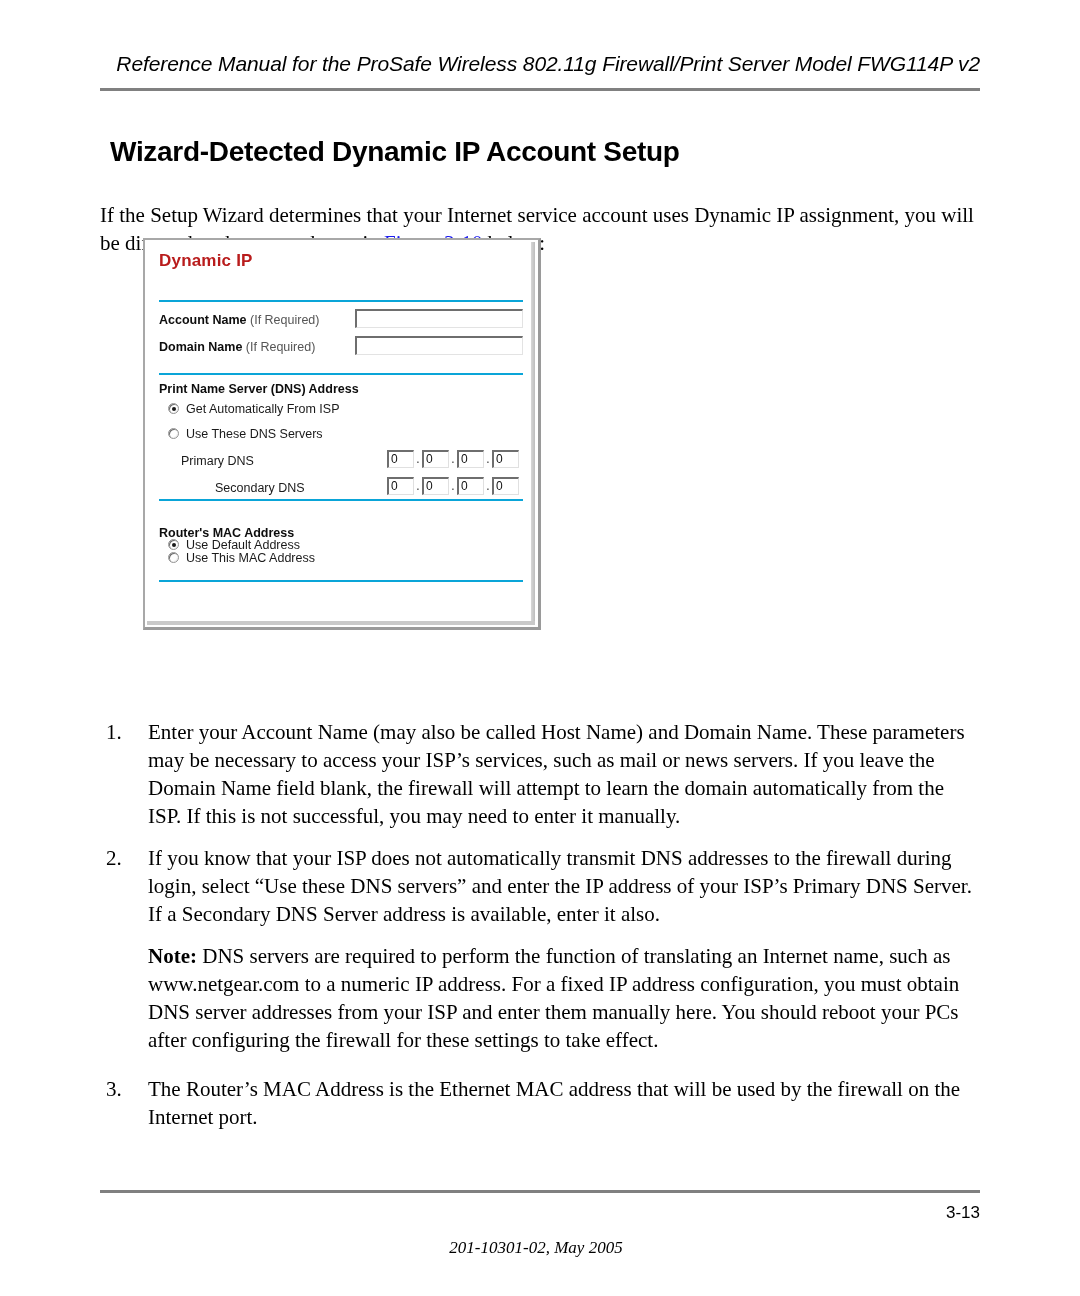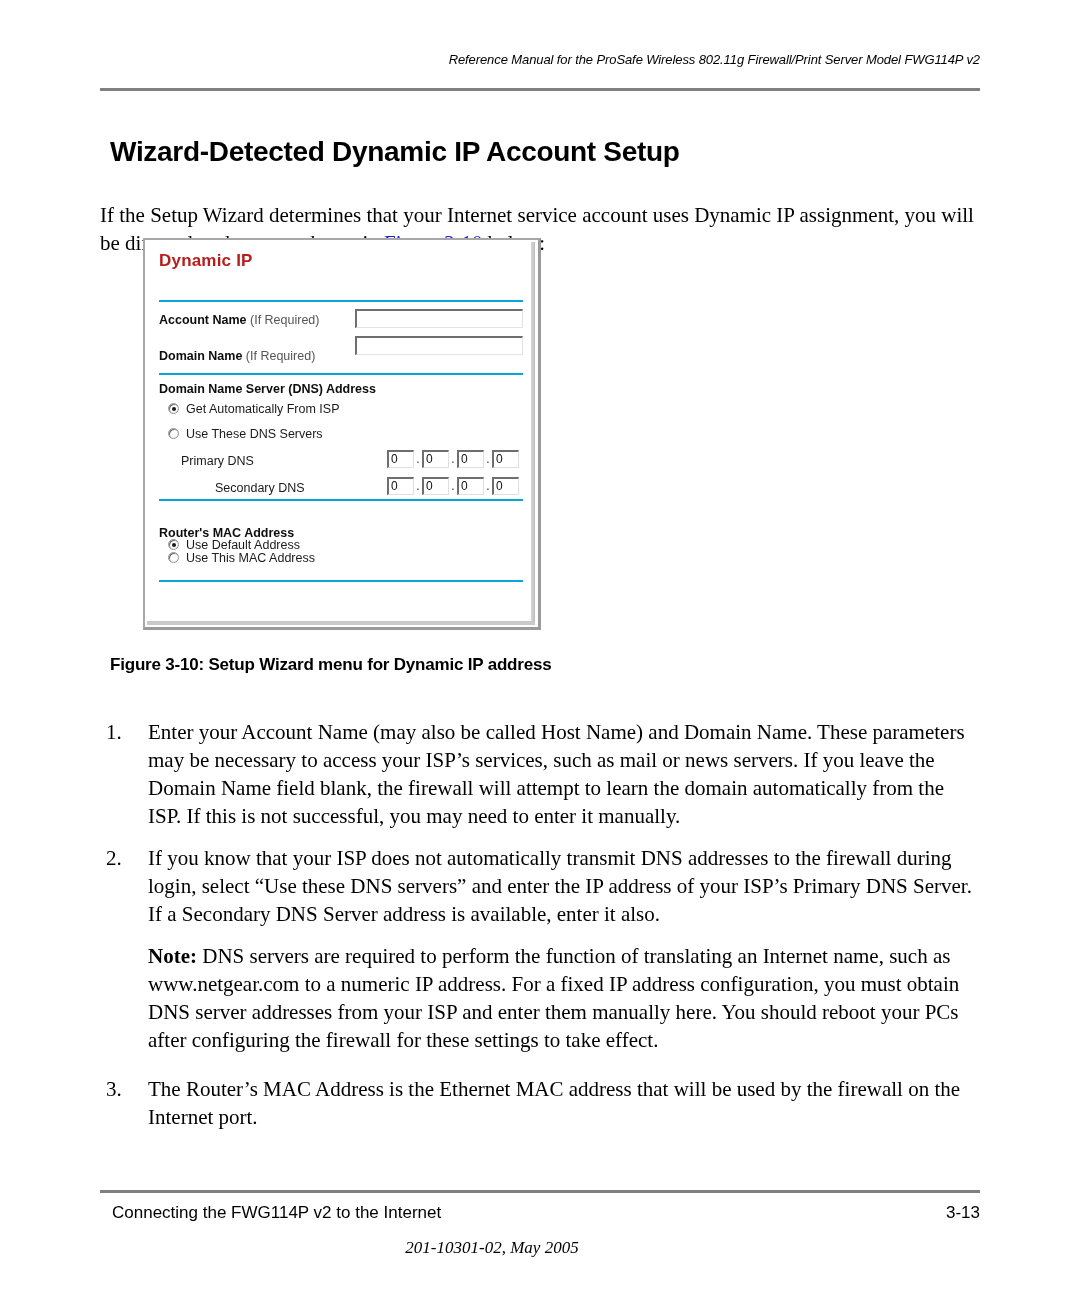--- a/index.html
+++ b/index.html
@@ -26,21 +26,21 @@
 
   
   .running-header {
     position: absolute;
     left: 100px;
     top: 52px;
     width: 880px;
     text-align: right;
     font-family: "Liberation Sans", sans-serif;
     font-style: italic;
-    font-size: 13px;
+    font-size: 21px;
     letter-spacing: -0.1px;
     color: #000;
     white-space: nowrap;
   }
   .header-rule {
     position: absolute;
     left: 100px;
     top: 88px;
     width: 880px;
     height: 3px;
@@ -148,21 +148,21 @@
     font-size: 12.5px;
     font-weight: bold;
     color: #0d0d0d;
     white-space: nowrap;
   }
   .fld-label .opt {
     font-weight: normal;
     color: #555555;
   }
   .lbl-account { left: 11px; top: 70px; }
-  .lbl-domain  { left: 11px; top: 106px; text-align: center; }
+  .lbl-domain  { left: 11px; top: 97px; text-align: center; }
 
   .sect-label {
     position: absolute;
     font-family: "Liberation Sans", sans-serif;
     font-size: 12.5px;
     font-weight: bold;
     color: #0d0d0d;
     white-space: nowrap;
   }
   .lbl-dns-sect { left: 11px; top: 139px; }
@@ -355,20 +355,21 @@
   .footer-center {
     position: absolute;
     left: 0;
     top: 1238px;
     width: 984px;
     text-align: center;
     font-family: "Liberation Serif", serif;
     font-style: italic;
     font-size: 17px;
     color: #000;
+    padding-left: 44px;
   }
 </style>
 </head>
 <body>
 
 <div class="page">
 
   <div class="running-header">Reference Manual for the ProSafe Wireless 802.11g  Firewall/Print Server Model FWG114P v2</div>
   <div class="header-rule"></div>
 
@@ -385,21 +386,21 @@
         <div class="gui-hr hr-1"></div>
 
         <div class="fld-label lbl-account"><span>Account Name</span> <span class="opt">(If Required)</span></div>
         <div class="text-input inp-account"></div>
 
         <div class="fld-label lbl-domain"><span>Domain Name</span> <span class="opt">(If Required)</span></div>
         <div class="text-input inp-domain"></div>
 
         <div class="gui-hr hr-2"></div>
 
-        <div class="sect-label lbl-dns-sect">Domain Name Server (DNS) Address</div>
+        <div class="sect-label lbl-dns-sect">Print Name Server (DNS) Address</div>
 
         <div class="radio-row rr-auto"><span class="rb checked"></span><span>Get Automatically From ISP</span></div>
 
         <div class="radio-row rr-these"><span class="rb"></span><span>Use These DNS Servers</span></div>
 
         <div class="dns-label dl-primary">Primary DNS</div>
         <div class="octet-group og-primary">
           <div class="octet">0</div>
           <div class="octet-dot">.</div>
           <div class="octet">0</div>
@@ -435,38 +436,36 @@
           <button class="gui-btn">Manual</button>
           <button class="gui-btn">Test</button>
         </div>
 
       </div>
       <div class="gui-scroll-strip"></div>
       <div class="gui-bottom-strip"></div>
     </div>
   </div>
 
-  <div class="fig-caption">Figure 3-10: Setup Wizard menu for Dynamic IP address</div>
 
   <div class="olist">
 
     <div class="li">
       <span class="num">1.</span><span>Enter your Account Name (may also be called Host Name) and Domain Name. These parameters may be necessary to access your ISP’s services, such as mail or news servers. If you leave the Domain Name field blank, the firewall will attempt to learn the domain automatically from the ISP. If this is not successful, you may need to enter it manually.</span>
     </div>
 
     <div class="li">
       <span class="num">2.</span><span>If you know that your ISP does not automatically transmit DNS addresses to the firewall during login, select “Use these DNS servers” and enter the IP address of your ISP’s Primary DNS Server. If a Secondary DNS Server address is available, enter it also.</span>
     </div>
 
     <p class="note-para"><span class="note-lead">Note:</span><span> DNS servers are required to perform the function of translating an Internet name, such as www.netgear.com to a numeric IP address. For a fixed IP address configuration, you must obtain DNS server addresses from your ISP and enter them manually here. You should reboot your PCs after configuring the firewall for these settings to take effect.</span></p>
 
     <div class="li" style="margin-top:14px;">
       <span class="num">3.</span><span>The Router’s MAC Address is the Ethernet MAC address that will be used by the firewall on the Internet port.</span>
     </div>
 
   </div>
 
   <div class="footer-rule"></div>
-  <div class="footer-left">Connecting the FWG114P v2 to the Internet</div>
   <div class="footer-right">3-13</div>
   <div class="footer-center">201-10301-02, May 2005</div>
 
 </div>
 
 </body></html>

